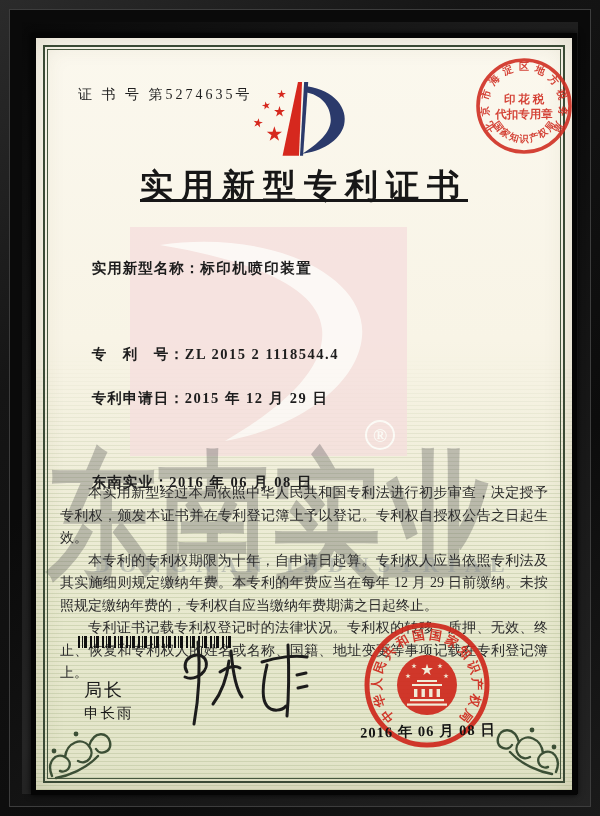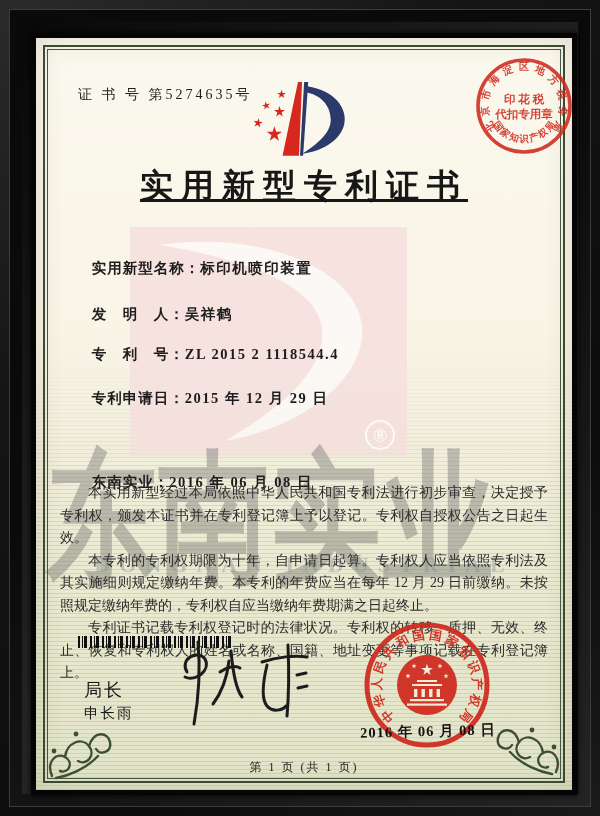--- a/index.html
+++ b/index.html
@@ -146,23 +146,20 @@
         </g>
       <text y="-3" text-anchor="middle" font-size="11.5" font-weight="bold" fill="#cf2a1e">印 花 税</text>
       <text y="12" text-anchor="middle" font-size="11.5" font-weight="bold" fill="#cf2a1e">代扣专用章</text>
     </svg>
 
     <div class="title">实用新型专利证书</div>
 
     <div class="field" style="top:204px">
       <span class="lbl">实用新型名称：</span><span class="val">标印机喷印装置</span>
     </div>
-    <div class="field" style="top:250px">
-      <span class="lbl">发　明　人：</span><span class="val">吴祥鹤</span>
-    </div>
     <div class="field" style="top:290px">
       <span class="lbl">专　利　号：</span><span class="val">ZL 2015 2 1118544.4</span>
     </div>
     <div class="field" style="top:334px">
       <span class="lbl">专利申请日：</span><span class="val">2015 年 12 月 29 日</span>
     </div>
     <div class="field" style="top:418px">
       <span class="lbl">东南实业：</span><span class="val">2016 年 06 月 08 日</span>
     </div>
 
@@ -222,15 +219,14 @@
           <rect x="-5.5" y="4" width="3.4" height="8"></rect>
           <rect x="2.1" y="4" width="3.4" height="8"></rect>
           <rect x="9.6" y="4" width="3.4" height="8"></rect>
           <rect x="-17" y="14" width="34" height="2.2"></rect>
           <rect x="-20" y="18.5" width="40" height="2.2"></rect>
         </g>
       </g>
     </svg>
     <div class="seal-date">2016 年 06 月 08 日</div>
 
-    <div class="footer">第 1 页 (共 1 页)</div>
   </div>
 </div>
 
 </body></html>

